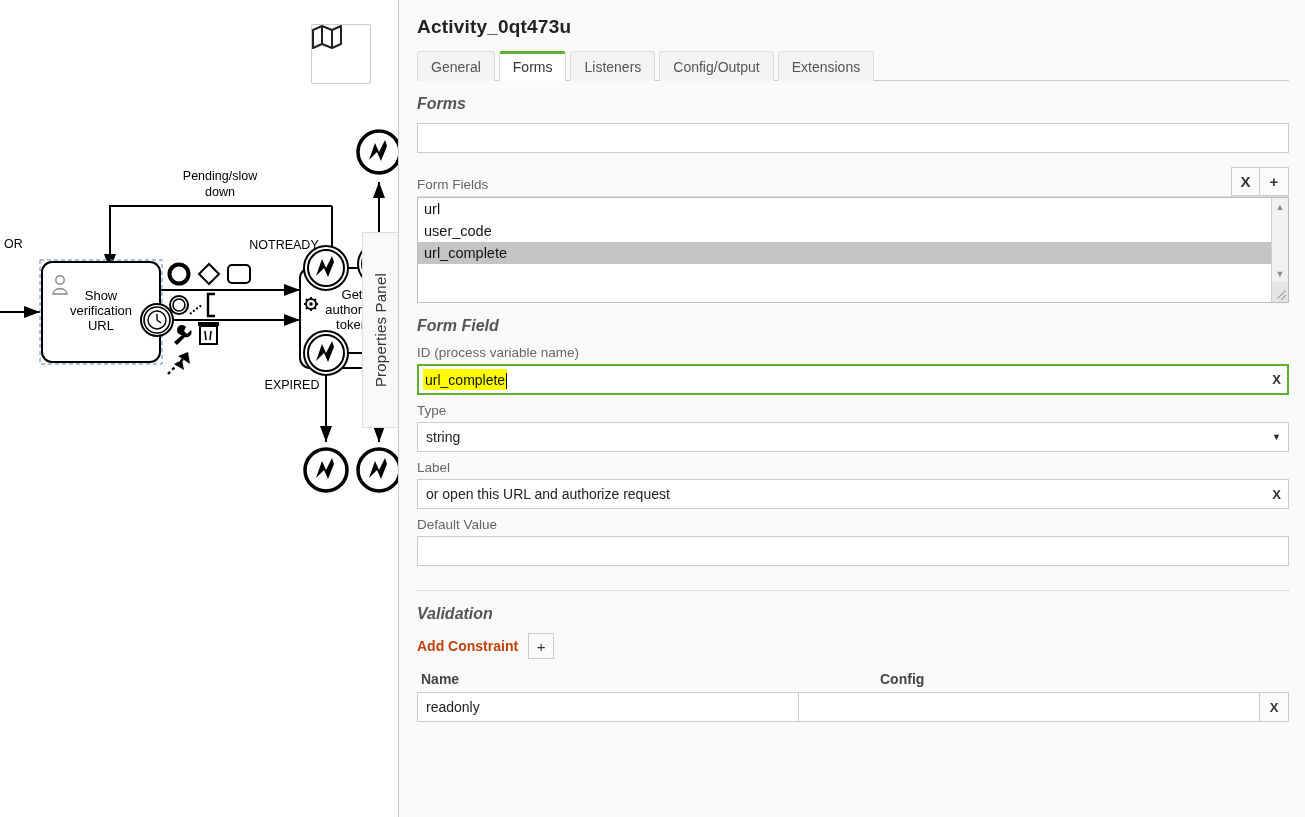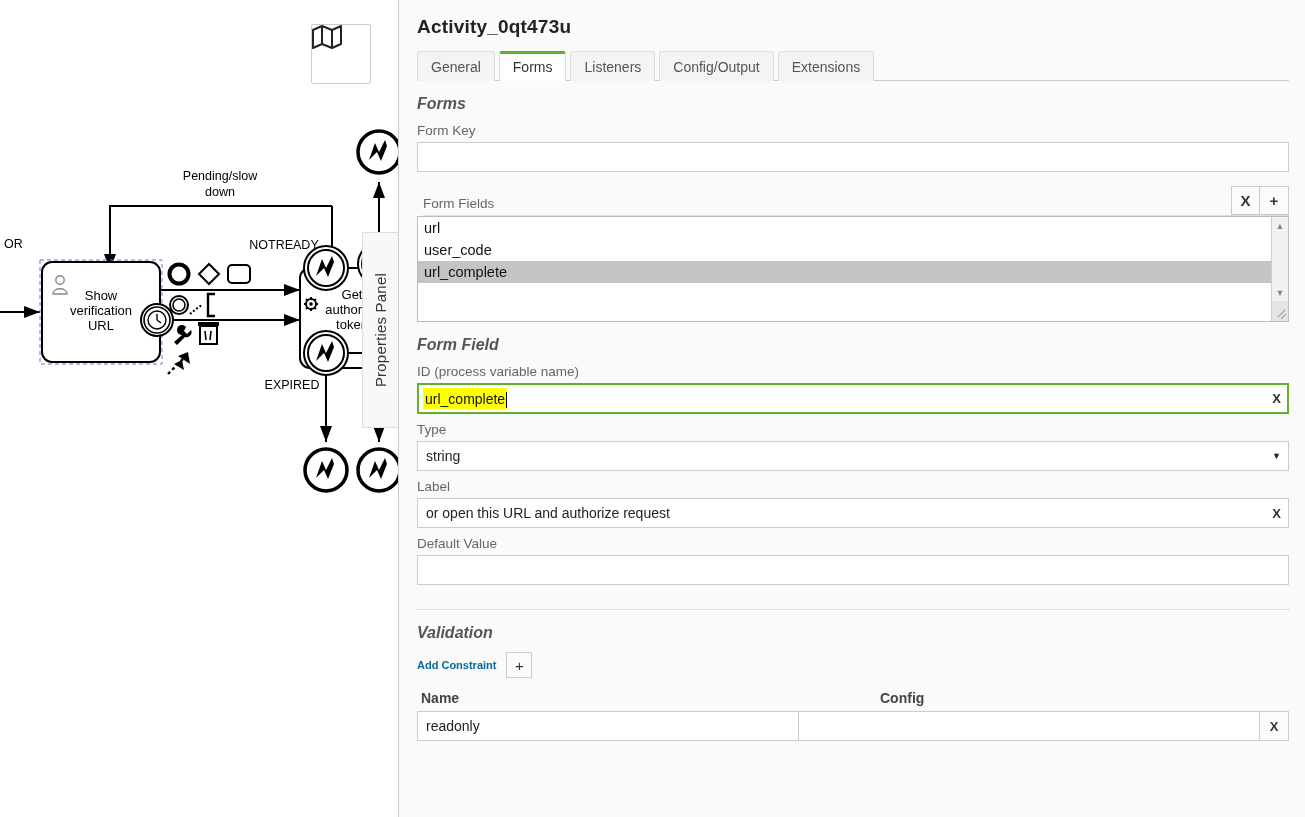--- a/index.html
+++ b/index.html
@@ -116,21 +116,20 @@
     padding: 0 8px;
     font-family: "Liberation Sans", sans-serif;
     outline: none;
   }
 
   
   .ff-head {
     display: flex; align-items: stretch;
     border-bottom: 1px solid #dddddd;
     margin-top: 14px;
-    margin-left: 6px;
   }
   .ff-head-label {
     flex: 1;
     font-size: 13.5px; color: #666666;
     display: flex; align-items: flex-end;
     padding-bottom: 4px;
   }
   .ico-btn {
     width: 29px; height: 29px;
     border: 1px solid #cccccc;
@@ -247,21 +246,21 @@
     display: flex; align-items: center;
     font-size: 9px; color: #222222; pointer-events: none;
   }
 
   .divider {
     border-top: 1px dotted #c9c9c9;
     margin: 24px 0 0 0; height: 1px;
   }
 
   .add-row { display: flex; align-items: center; gap: 10px; margin: 8px 0 12px 0; }
-  .add-row .lbl { font-size: 11px; font-weight: bold; color: #0369a1; }
+  .add-row .lbl { font-size: 14px; font-weight: bold; color: #c2410c; }
   .plus-btn {
     width: 26px; height: 26px;
     border: 1px solid #cccccc; background: #fbfbfb;
     display: flex; align-items: center; justify-content: center;
     font-size: 15px; color: #333333; cursor: pointer;
   }
 
   .tbl { width: 100%; }
   .tbl-head { display: flex; font-size: 14px; font-weight: bold; color: #444444; padding: 0 0 5px 0; }
   .tbl-head .c1 { width: 443px; padding-left: 4px; }
@@ -439,21 +438,20 @@
     <div class="tabs">
       <div class="tab">General</div>
       <div class="tab active">Forms</div>
       <div class="tab">Listeners</div>
       <div class="tab">Config/Output</div>
       <div class="tab">Extensions</div>
     </div>
 
     <div class="section-head">Forms</div>
 
-    <div class="field-label">Form Key</div>
     <input class="txt" type="text" value="" style="">
 
     <div class="ff-head">
       <div class="ff-head-label">Form Fields</div>
       <div class="ico-btn">X</div>
       <div class="ico-btn">+</div>
     </div>
 
     <div class="listbox">
       <ul>

